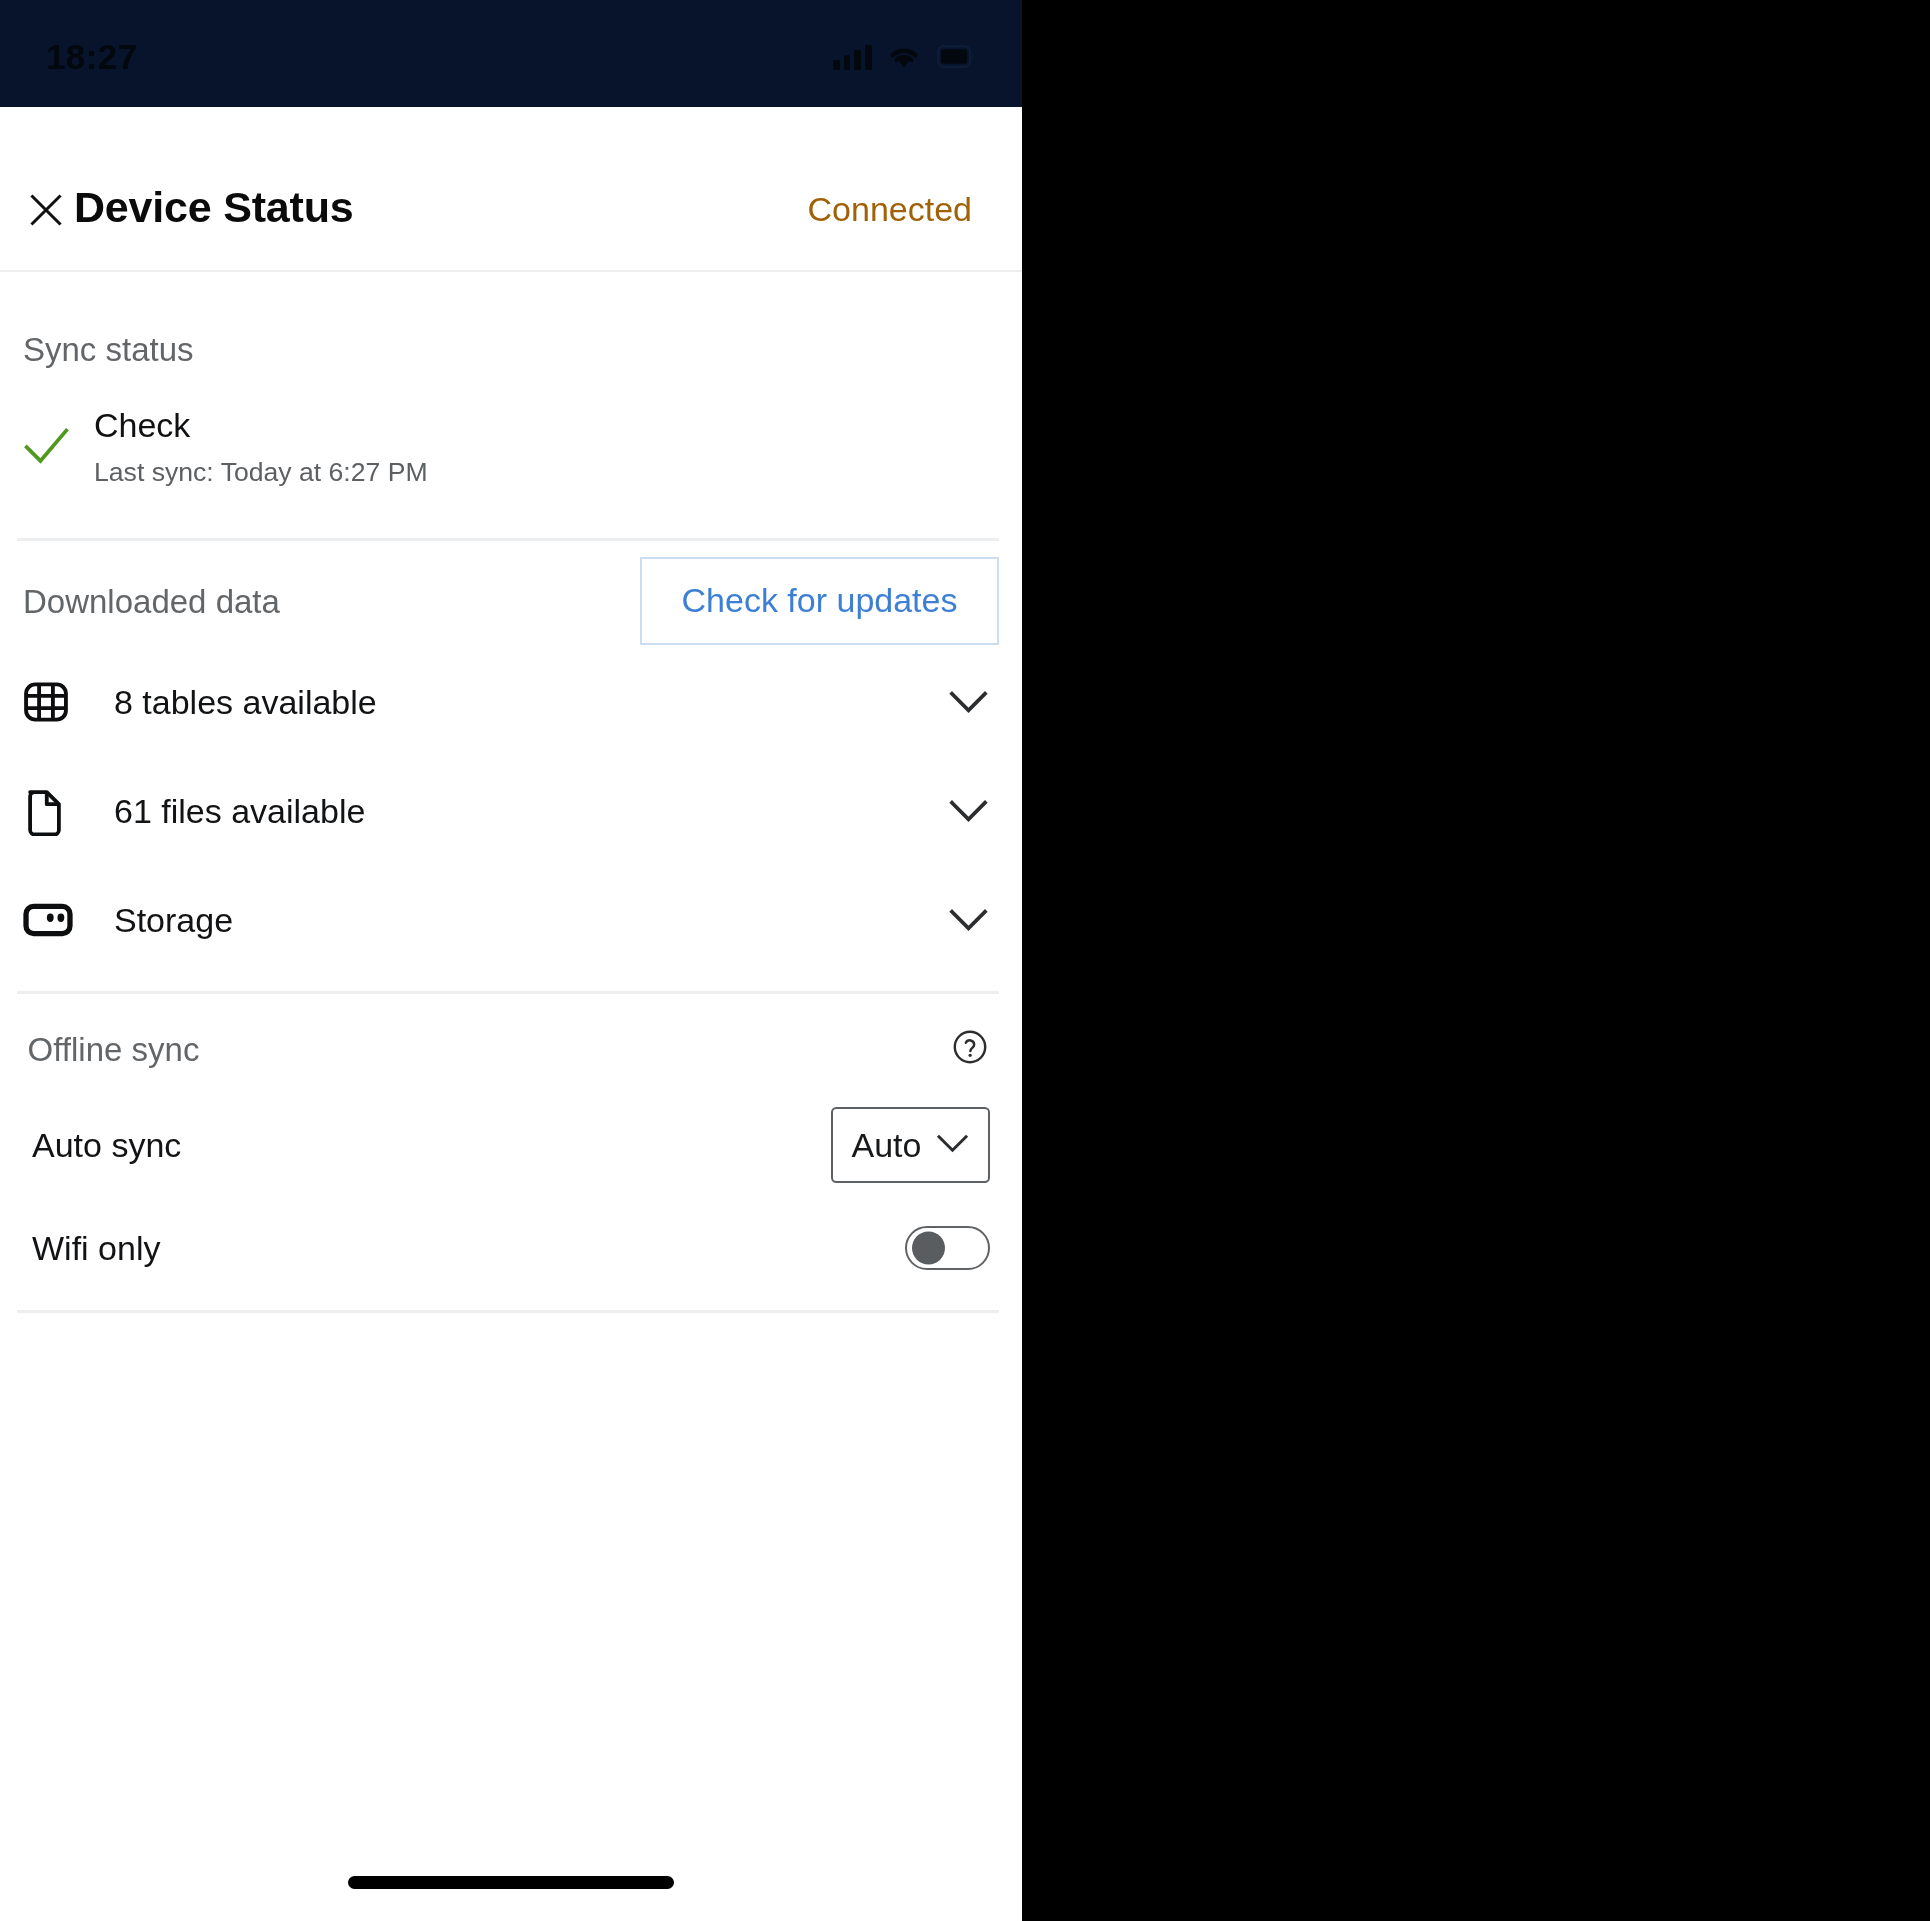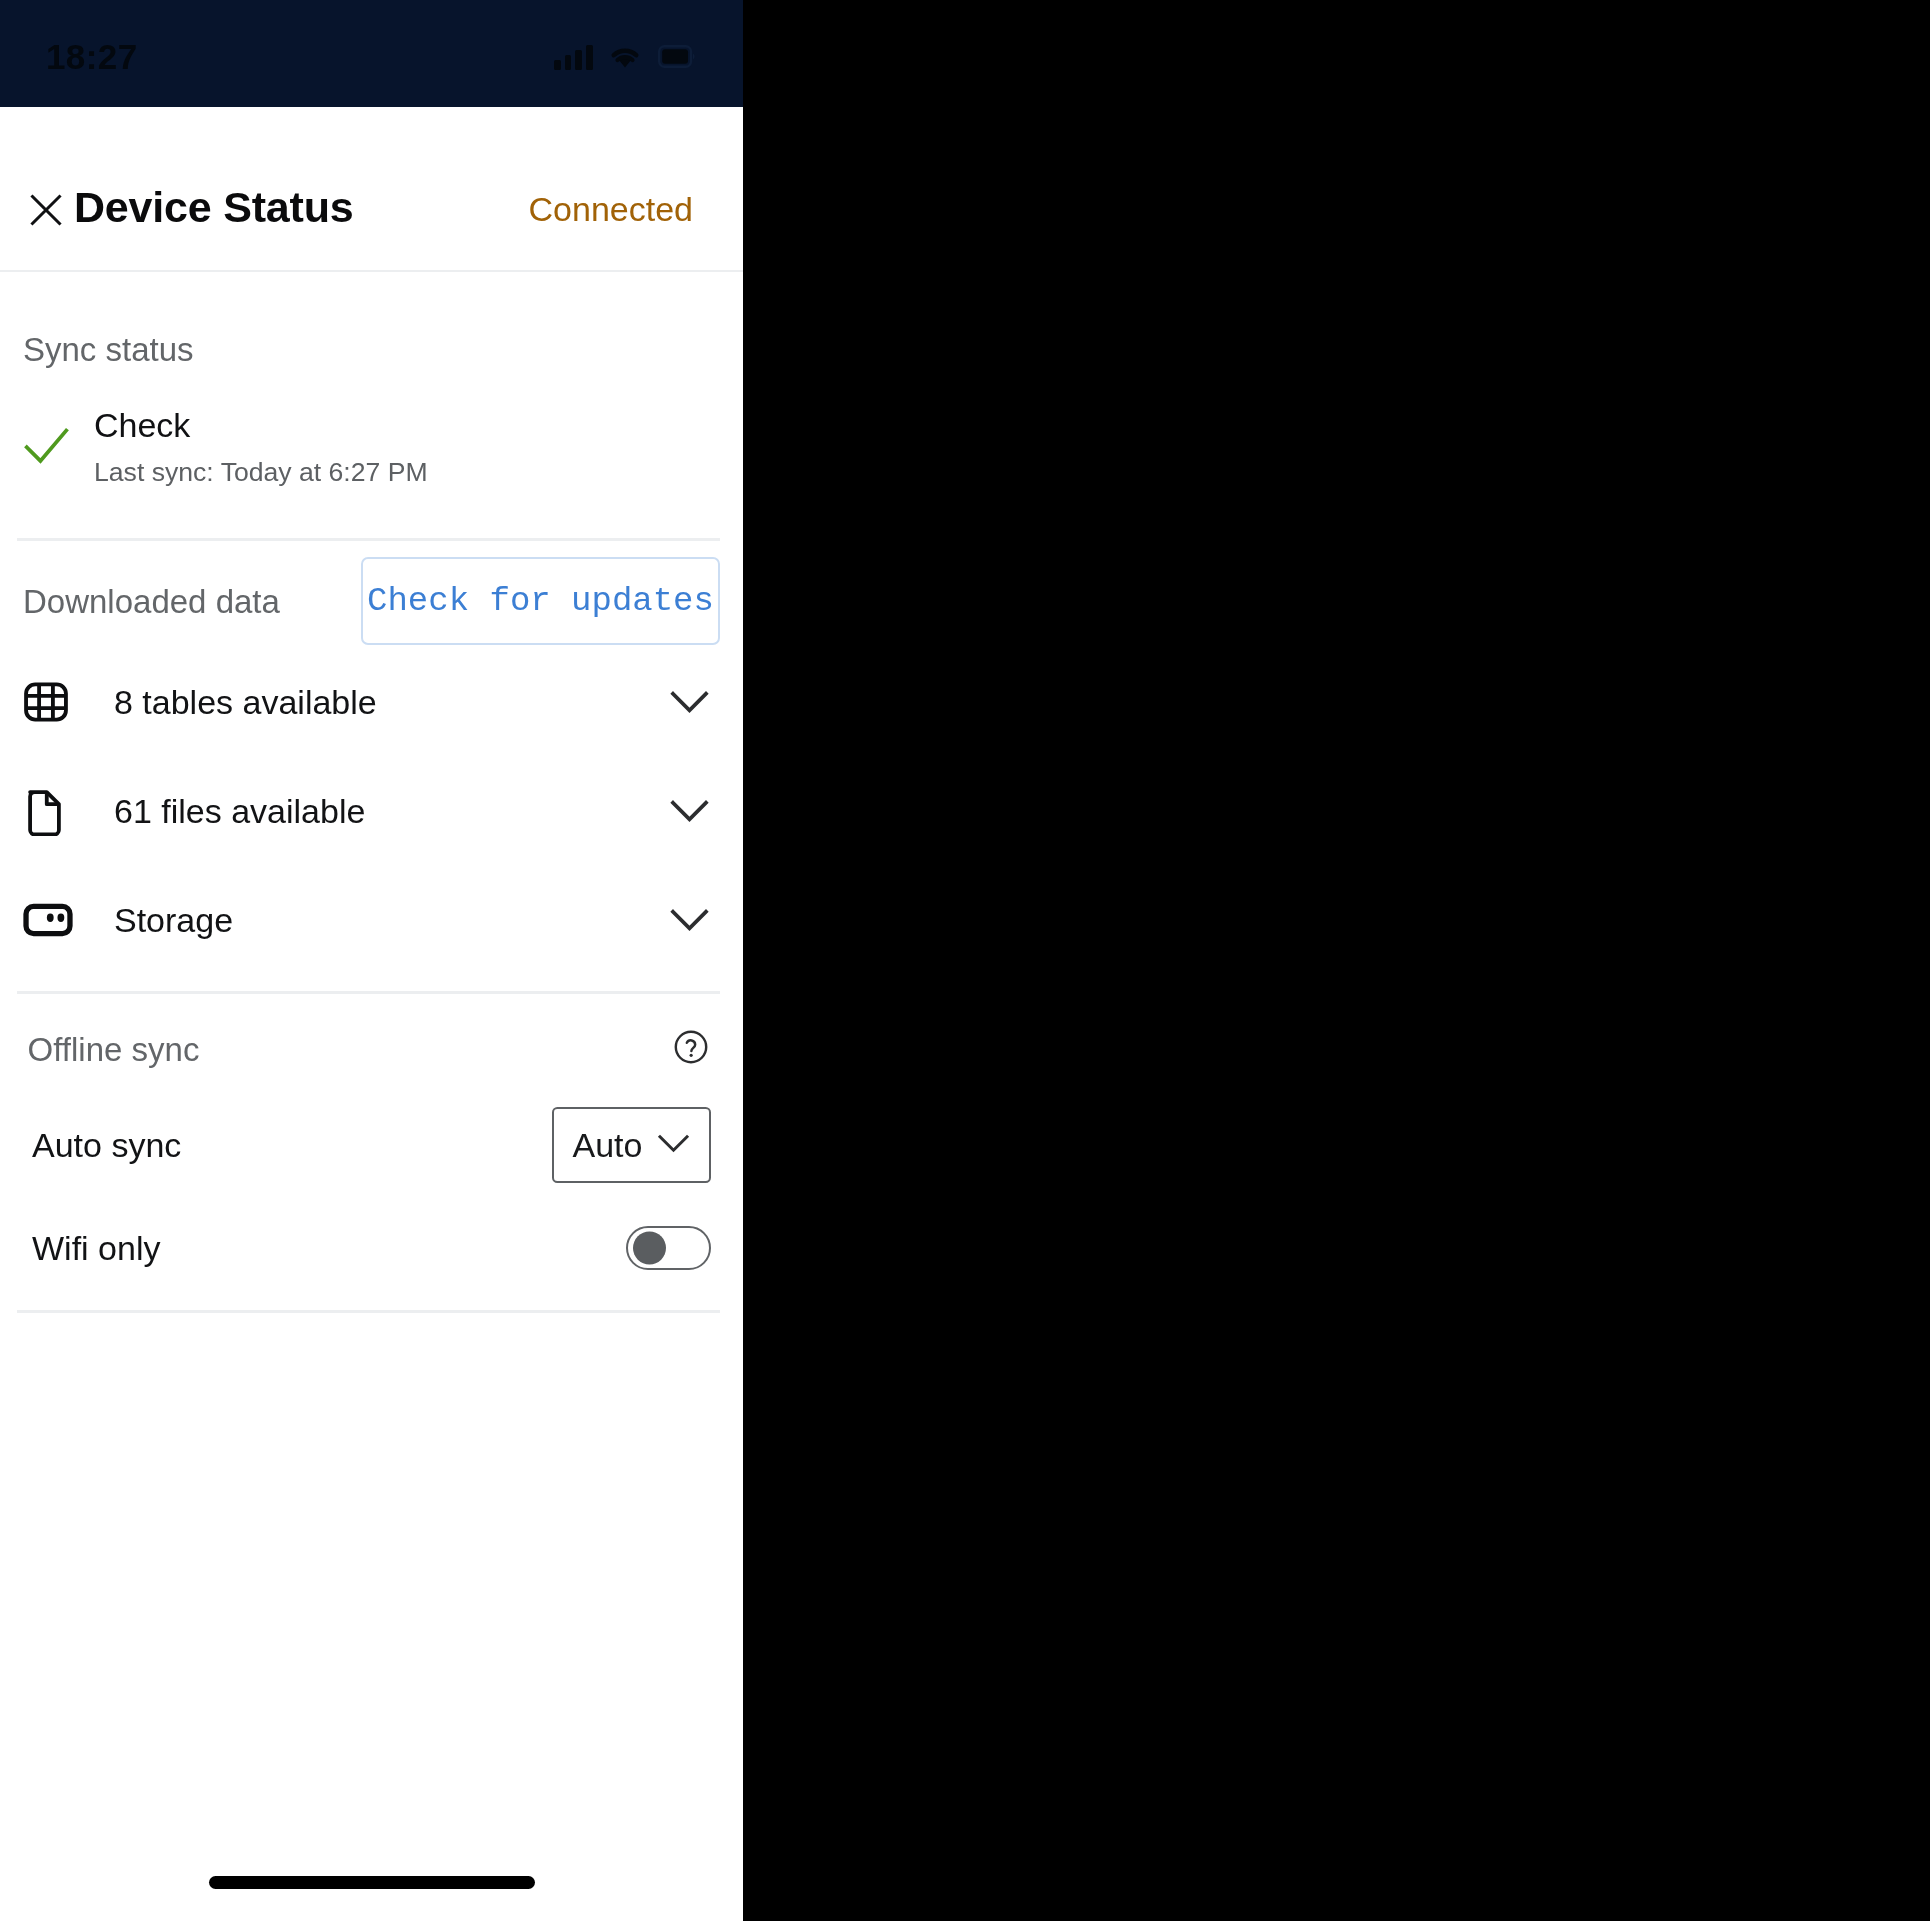--- a/index.html
+++ b/index.html
@@ -12,21 +12,21 @@
     height: 1922px;
     font-family: "Liberation Sans", sans-serif;
     overflow: hidden;
   }
 
   
   #phone {
     position: absolute;
     left: 0;
     top: 0;
-    width: 743px;
+    width: 1022px;
     height: 1922px;
     background: #ffffff;
     overflow: hidden;
   }
 
   
   #status-bar {
     position: relative;
     height: 107px;
     background: #07142c;
@@ -161,25 +161,25 @@
     left: 0;
     top: 26.6px;
   }
   #check-updates-btn {
     position: absolute;
     right: 0;
     top: 0;
     width: 359px;
     height: 88px;
     border: 2.3px solid #cbddf3;
-    border-radius: 7px;
+    border-radius: 0;
     background: #ffffff;
     color: #3c7fd4;
     font-size: 34px;
-    font-family: Liberation Mono, monospace;
+    font-family: Liberation Sans, sans-serif;
     cursor: pointer;
     padding: 0;
     display: flex;
     align-items: center;
     justify-content: center;
   }
 
   .dl-row {
     position: relative;
     height: 109px;

